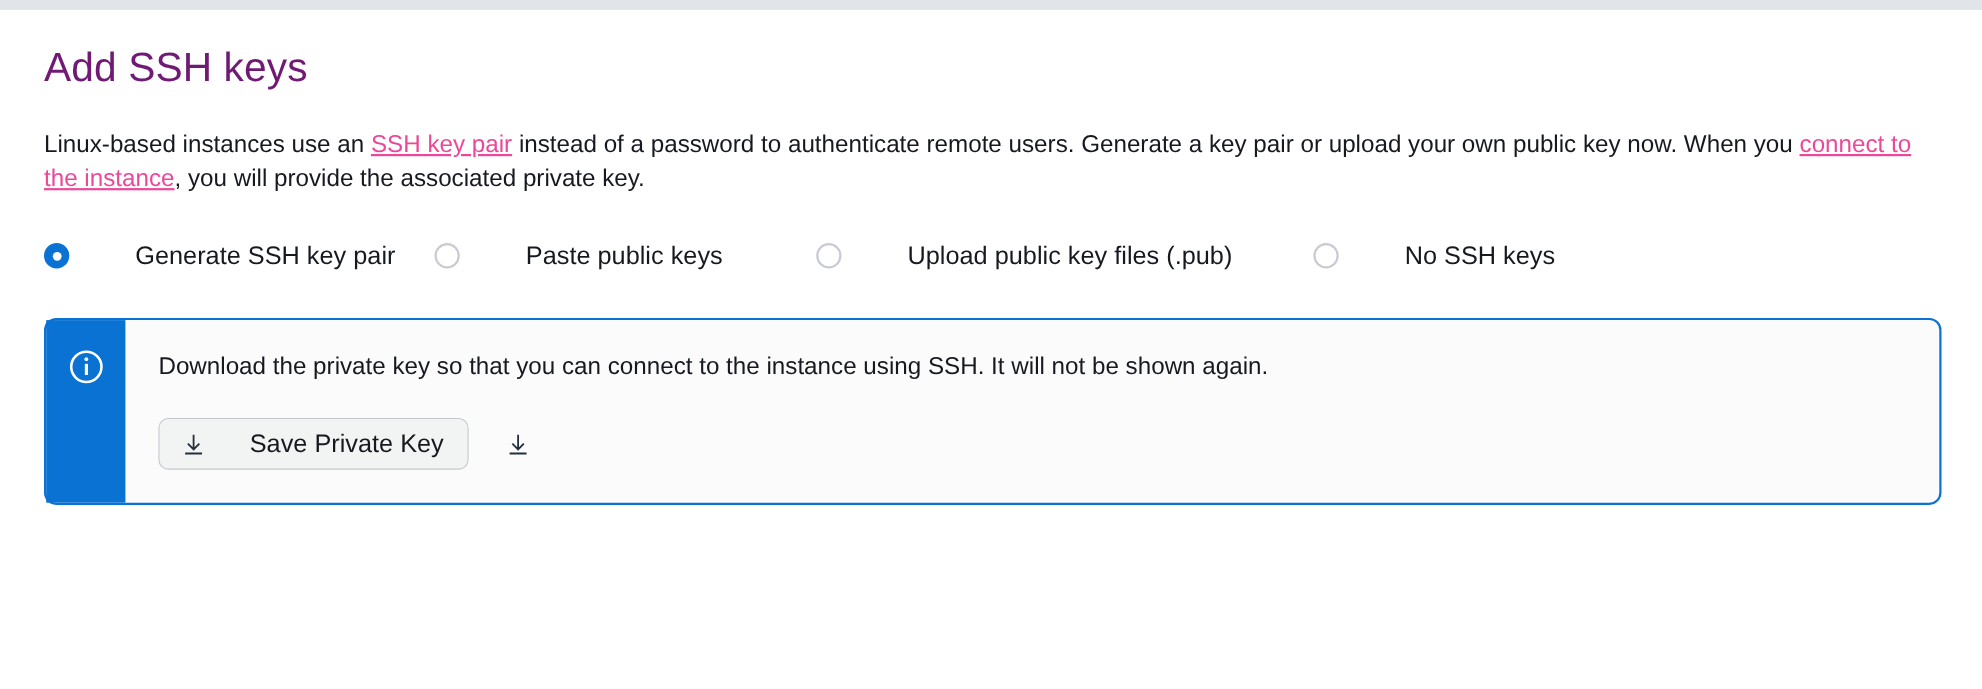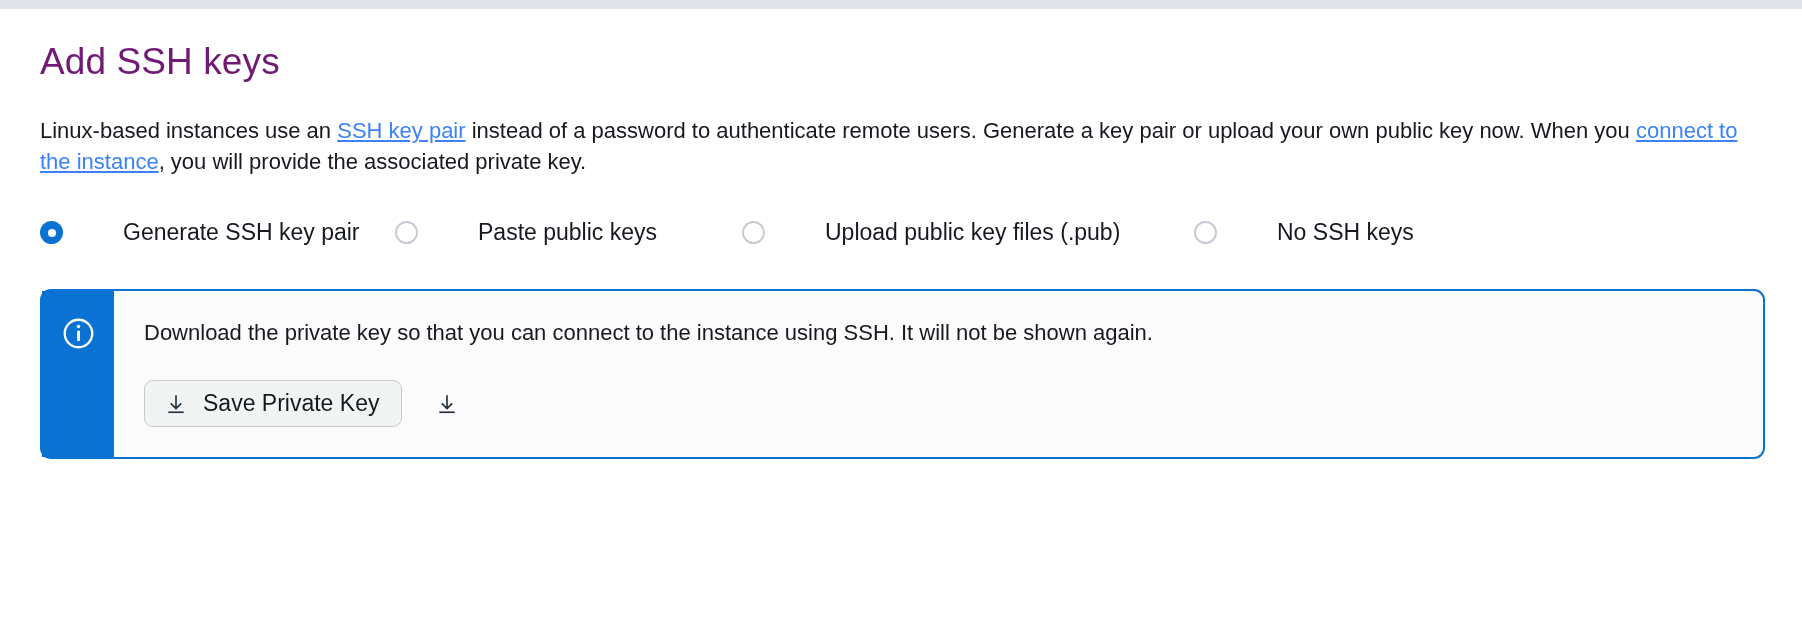--- a/index.html
+++ b/index.html
@@ -34,21 +34,21 @@
   }
   .intro {
     font-size: 22px;
     line-height: 1.42;
     color: #16191f;
     margin: 0;
     padding-top: 32px;
     max-width: 1730px;
   }
   a.link {
-    color: #3b82f6;
+    color: #ec4899;
     text-decoration: underline;
     text-underline-offset: 2px;
     cursor: pointer;
   }
   .radio-row {
     display: flex;
     align-items: center;
     padding-top: 42px;
   }
   .radio-item {
@@ -137,20 +137,21 @@
     align-items: center;
     background: #f2f3f3;
     border: 1px solid #c5c9ce;
     border-radius: 9px;
     padding: 11px 22px 11px 20px;
     font-size: 23px;
     color: #16191f;
     cursor: pointer;
     font-family: "Liberation Sans", sans-serif;
     line-height: 1;
+    gap: 24px;
   }
   .dl-icon {
     width: 22px;
     height: 22px;
     flex: 0 0 auto;
   }
   .btn .dl-icon { margin-right: 16px; }
   .link-action {
     display: inline-flex;
     align-items: center;

